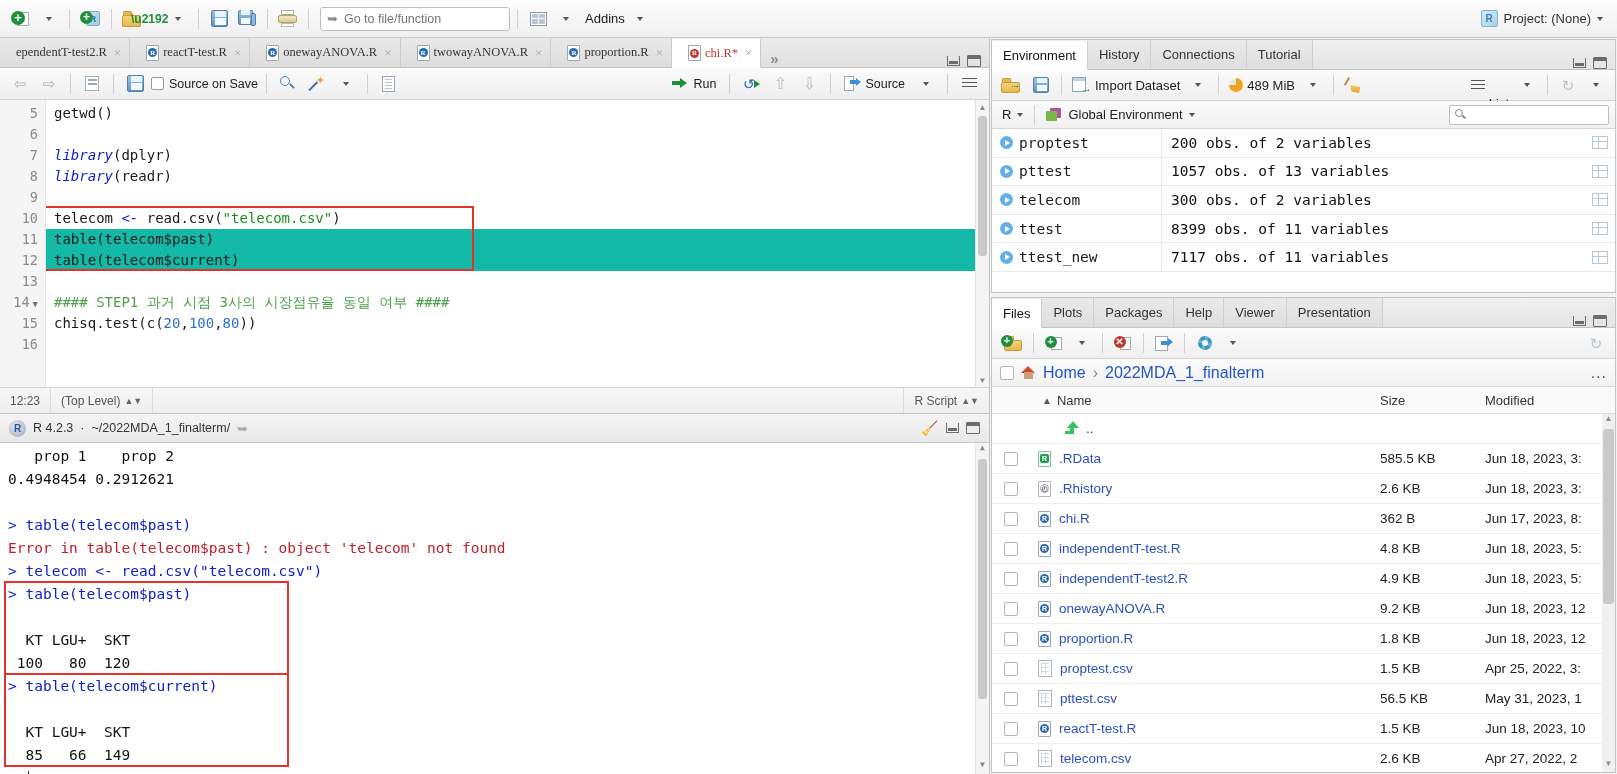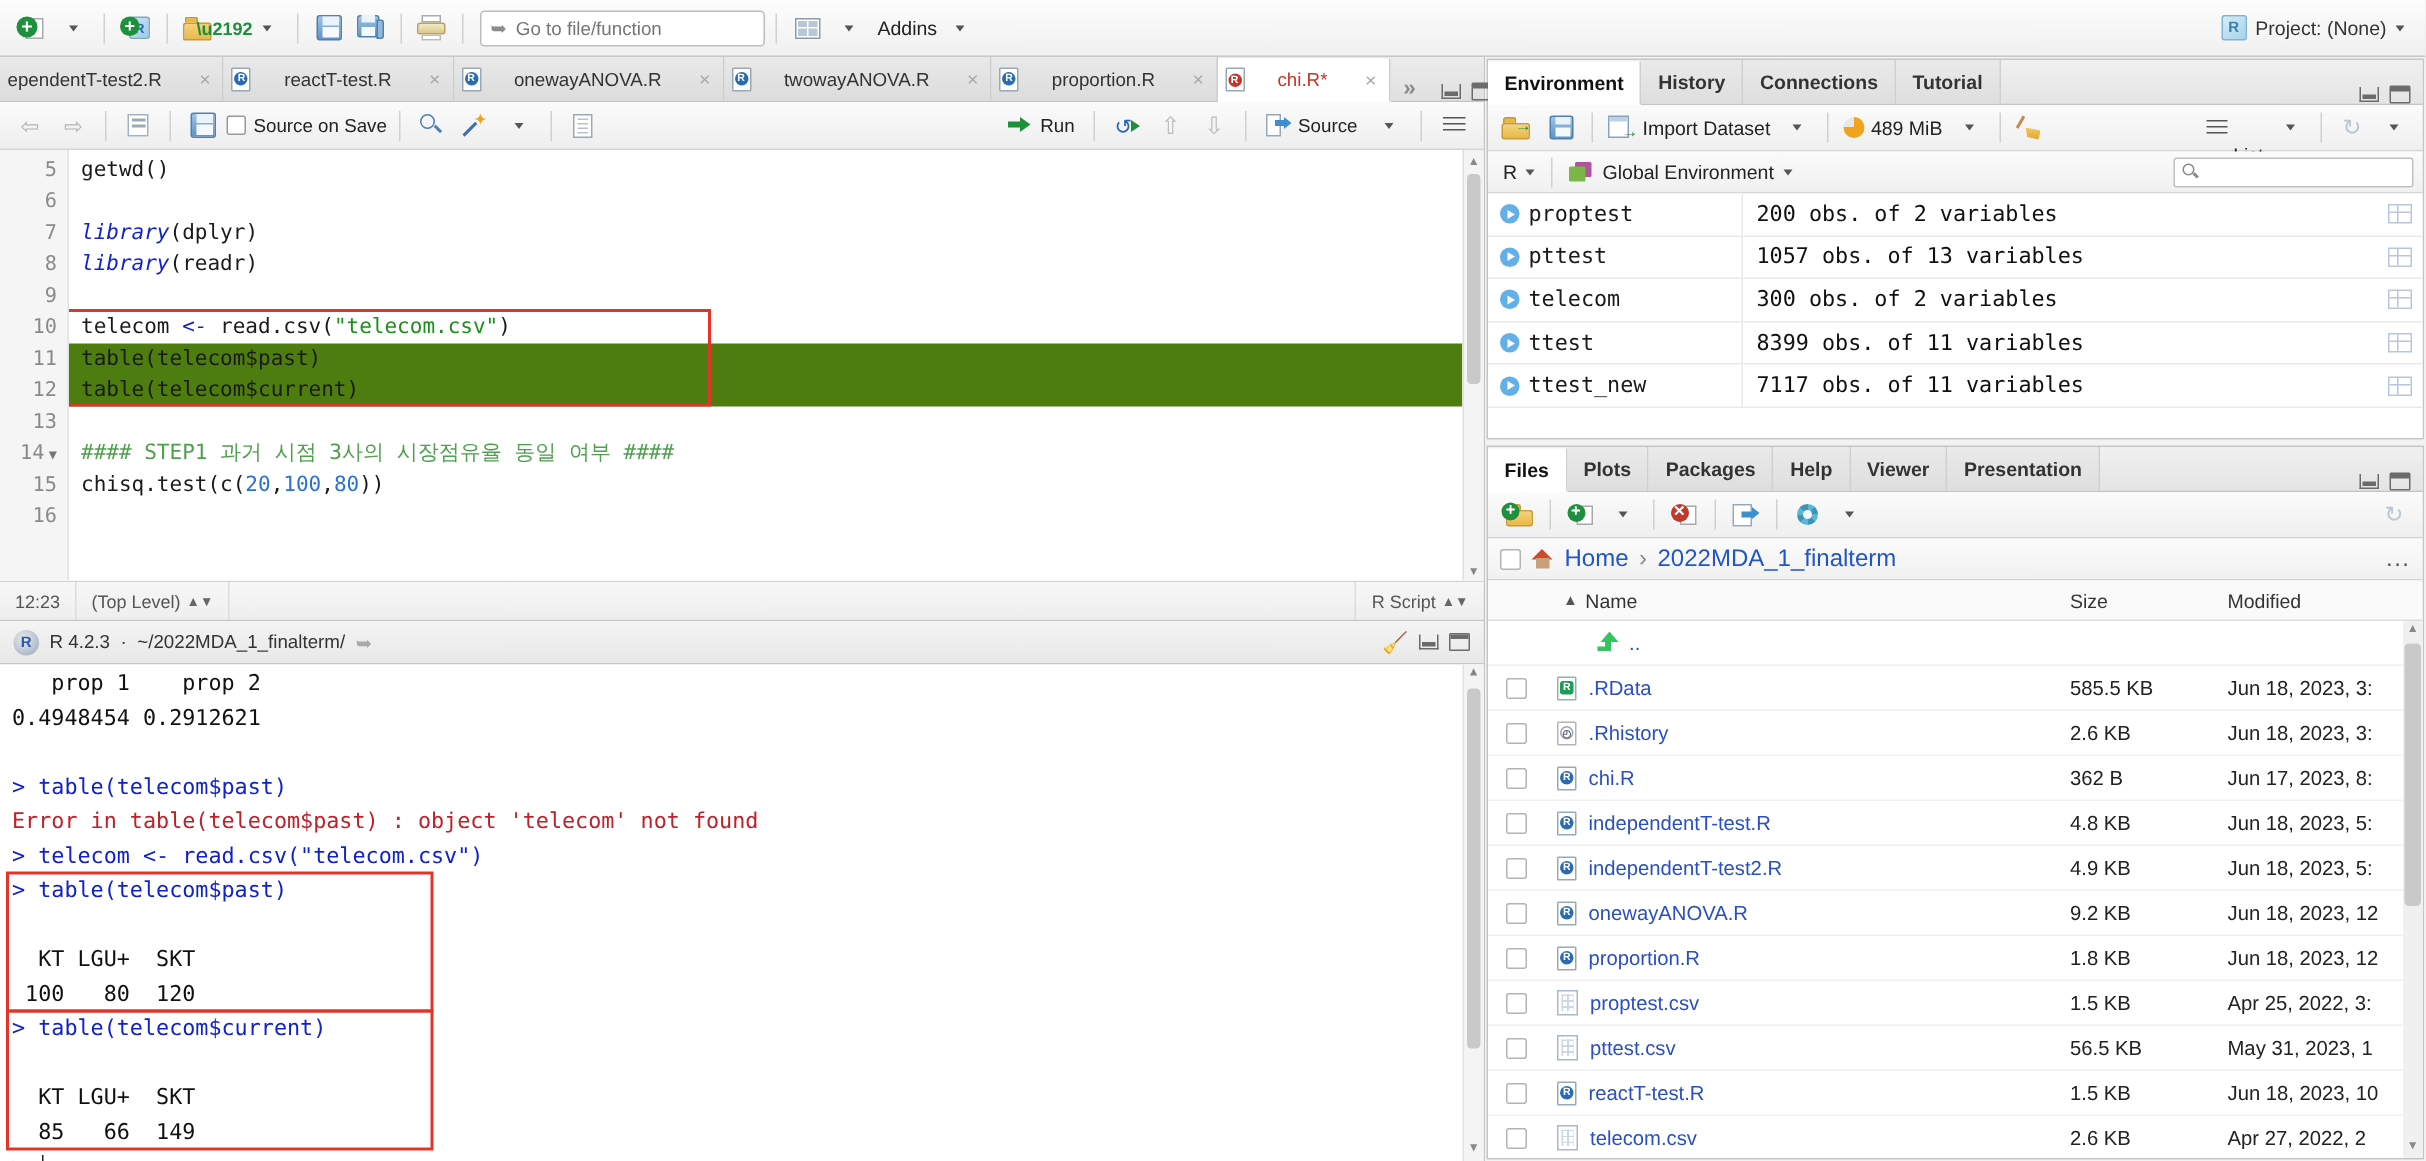--- a/index.html
+++ b/index.html
@@ -42,43 +42,43 @@
 
   
   .pane { display:flex; flex-direction:column; min-height:0; background:#fff; border:1px solid #c4c4c4; }
   .pane-tabs {
     height: 30px; min-height:30px; display:flex; align-items:flex-end;
     background: linear-gradient(#f0f0f0,#e4e4e4);
     border-bottom:1px solid #c4c4c4; position:relative;
   }
   .ptab {
     height:29px; display:flex; align-items:center; gap:5px; padding:0 11px;
-    font-size:13px; font-weight:bold; color:#333; cursor:pointer;
+    font-size:13px; font-weight:normal; color:#333; cursor:pointer;
     border-right:1px solid #cfcfcf;
     background: linear-gradient(#eaeaea,#dedede);
   }
   .ptab.active { background:#fff; color:#111; border-bottom:1px solid #fff; margin-bottom:-1px;}
   .pane-win-ctl { margin-left:auto; display:flex; align-items:center; gap:7px; padding:0 8px; }
   .min-ico { width:13px; height:10px; border:1px solid #6b6b6b; border-top:none; position:relative;}
   .min-ico:after{content:"";position:absolute;left:1px;right:1px;bottom:1px;height:3px;background:#6b6b6b;}
   .max-ico-wrap{position:relative;width:14px;height:12px;border:1.4px solid #6b6b6b;border-radius:1px;}
   .max-ico-wrap:before{content:"";position:absolute;top:0;left:0;right:0;height:3px;background:#6b6b6b;}
 
   .pane-toolbar {
     height:31px; min-height:31px; display:flex; align-items:center; gap:2px;
     background: linear-gradient(#fbfbfb,#efefef);
     border-bottom:1px solid #d2d2d2; padding: 0 6px;
   }
 
   
   .src-tabs { height:30px;min-height:30px; display:flex; align-items:flex-end; background:linear-gradient(#ececec,#e0e0e0); border-bottom:1px solid #c4c4c4;}
   .stab {
-    height:29px; display:flex; align-items:center; gap:22px; padding:0 8px 0 5px;
+    height:29px; display:flex; align-items:center; gap:4px; padding:0 8px 0 16px;
     font-size:12.5px; color:#333; cursor:pointer; border-right:1px solid #cccccc;
-    background:linear-gradient(#e9e9e9,#dcdcdc); white-space:nowrap;
+    background:linear-gradient(#e9e9e9,#dcdcdc); white-space:nowrap;font-family:Liberation Serif, serif;
   }
   .stab.active{ background:#fff; color:#111; margin-bottom:-1px; border-bottom:1px solid #fff;}
   .stab .x { color:#a8a8a8; font-size:13px; margin-left:3px;}
   .stab.modified .name { color:#c0392b; }
   .rfile-ico {
     width:13px;height:16px;background:#fff;border:1px solid #9aa7b4;border-radius:1px;
     display:flex;align-items:center;justify-content:center;position:relative;flex:none;
   }
   .rfile-ico .b { width:9px;height:9px;border-radius:50%;background:#2b6cb0;color:#fff;font-size:7px;display:flex;align-items:center;justify-content:center;font-weight:bold;}
   .rfile-ico.red .b{background:#c0392b;}
@@ -91,21 +91,21 @@
   .sos { display:flex;align-items:center;gap:5px;font-size:12.5px;color:#222;cursor:pointer;}
   .cbx { width:13px;height:13px;border:1px solid #999;background:#fff;border-radius:2px;}
   .run-btn{display:flex;align-items:center;gap:4px;font-size:12.5px;color:#222;padding:2px 5px;border-radius:3px;cursor:pointer;}
 
   .editor { flex:1; display:flex; min-height:0; background:#fff; position:relative; overflow:hidden;}
   .gutter{ width:46px; min-width:46px; background:#f5f5f5; border-right:1px solid #e2e2e2; padding-top:3px;}
   .gnum{ height:21px; line-height:21px; text-align:right; padding-right:7px; font-family:"DejaVu Sans Mono",monospace; font-size:13.5px; color:#8a8a8a;}
   .gnum .fold{ color:#777; font-size:9px; margin-left:3px;}
   .code{ flex:1; padding-top:3px; font-family:"DejaVu Sans Mono",monospace; font-size:14px; position:relative; overflow:hidden;}
   .cl{ height:21px; line-height:21px; padding-left:8px; white-space:pre; }
-  .cl.hl{ background:#4d7c0f; } .k-str{color:#1a8f1a;} .k-num{color:#2d6fd1;} .k-cmt{color:#4f9f4f;}
+  .cl.hl{ background:#14b8a6; } .k-str{color:#1a8f1a;} .k-num{color:#2d6fd1;} .k-cmt{color:#4f9f4f;}
   .k-blue{color:#1122cc;font-style:italic;}
   .hi-box{ position:absolute; border:2px solid #e4342a; pointer-events:none; }
   .ed-scroll{ width:14px; background:#f4f4f4; border-left:1px solid #e0e0e0; position:relative;}
   .ed-scroll .thumb{ position:absolute; left:2px; right:2px; background:#c9c9c9; border-radius:3px;}
   .ed-scroll .ar{ position:absolute; left:0; right:0; height:14px; display:flex;align-items:center;justify-content:center;color:#888;font-size:8px;}
 
   .src-status{
     height:26px;min-height:26px;display:flex;align-items:center;gap:0;
     background:linear-gradient(#f7f7f7,#eeeeee); border-top:1px solid #d2d2d2; font-size:12px; color:#555;
   }

